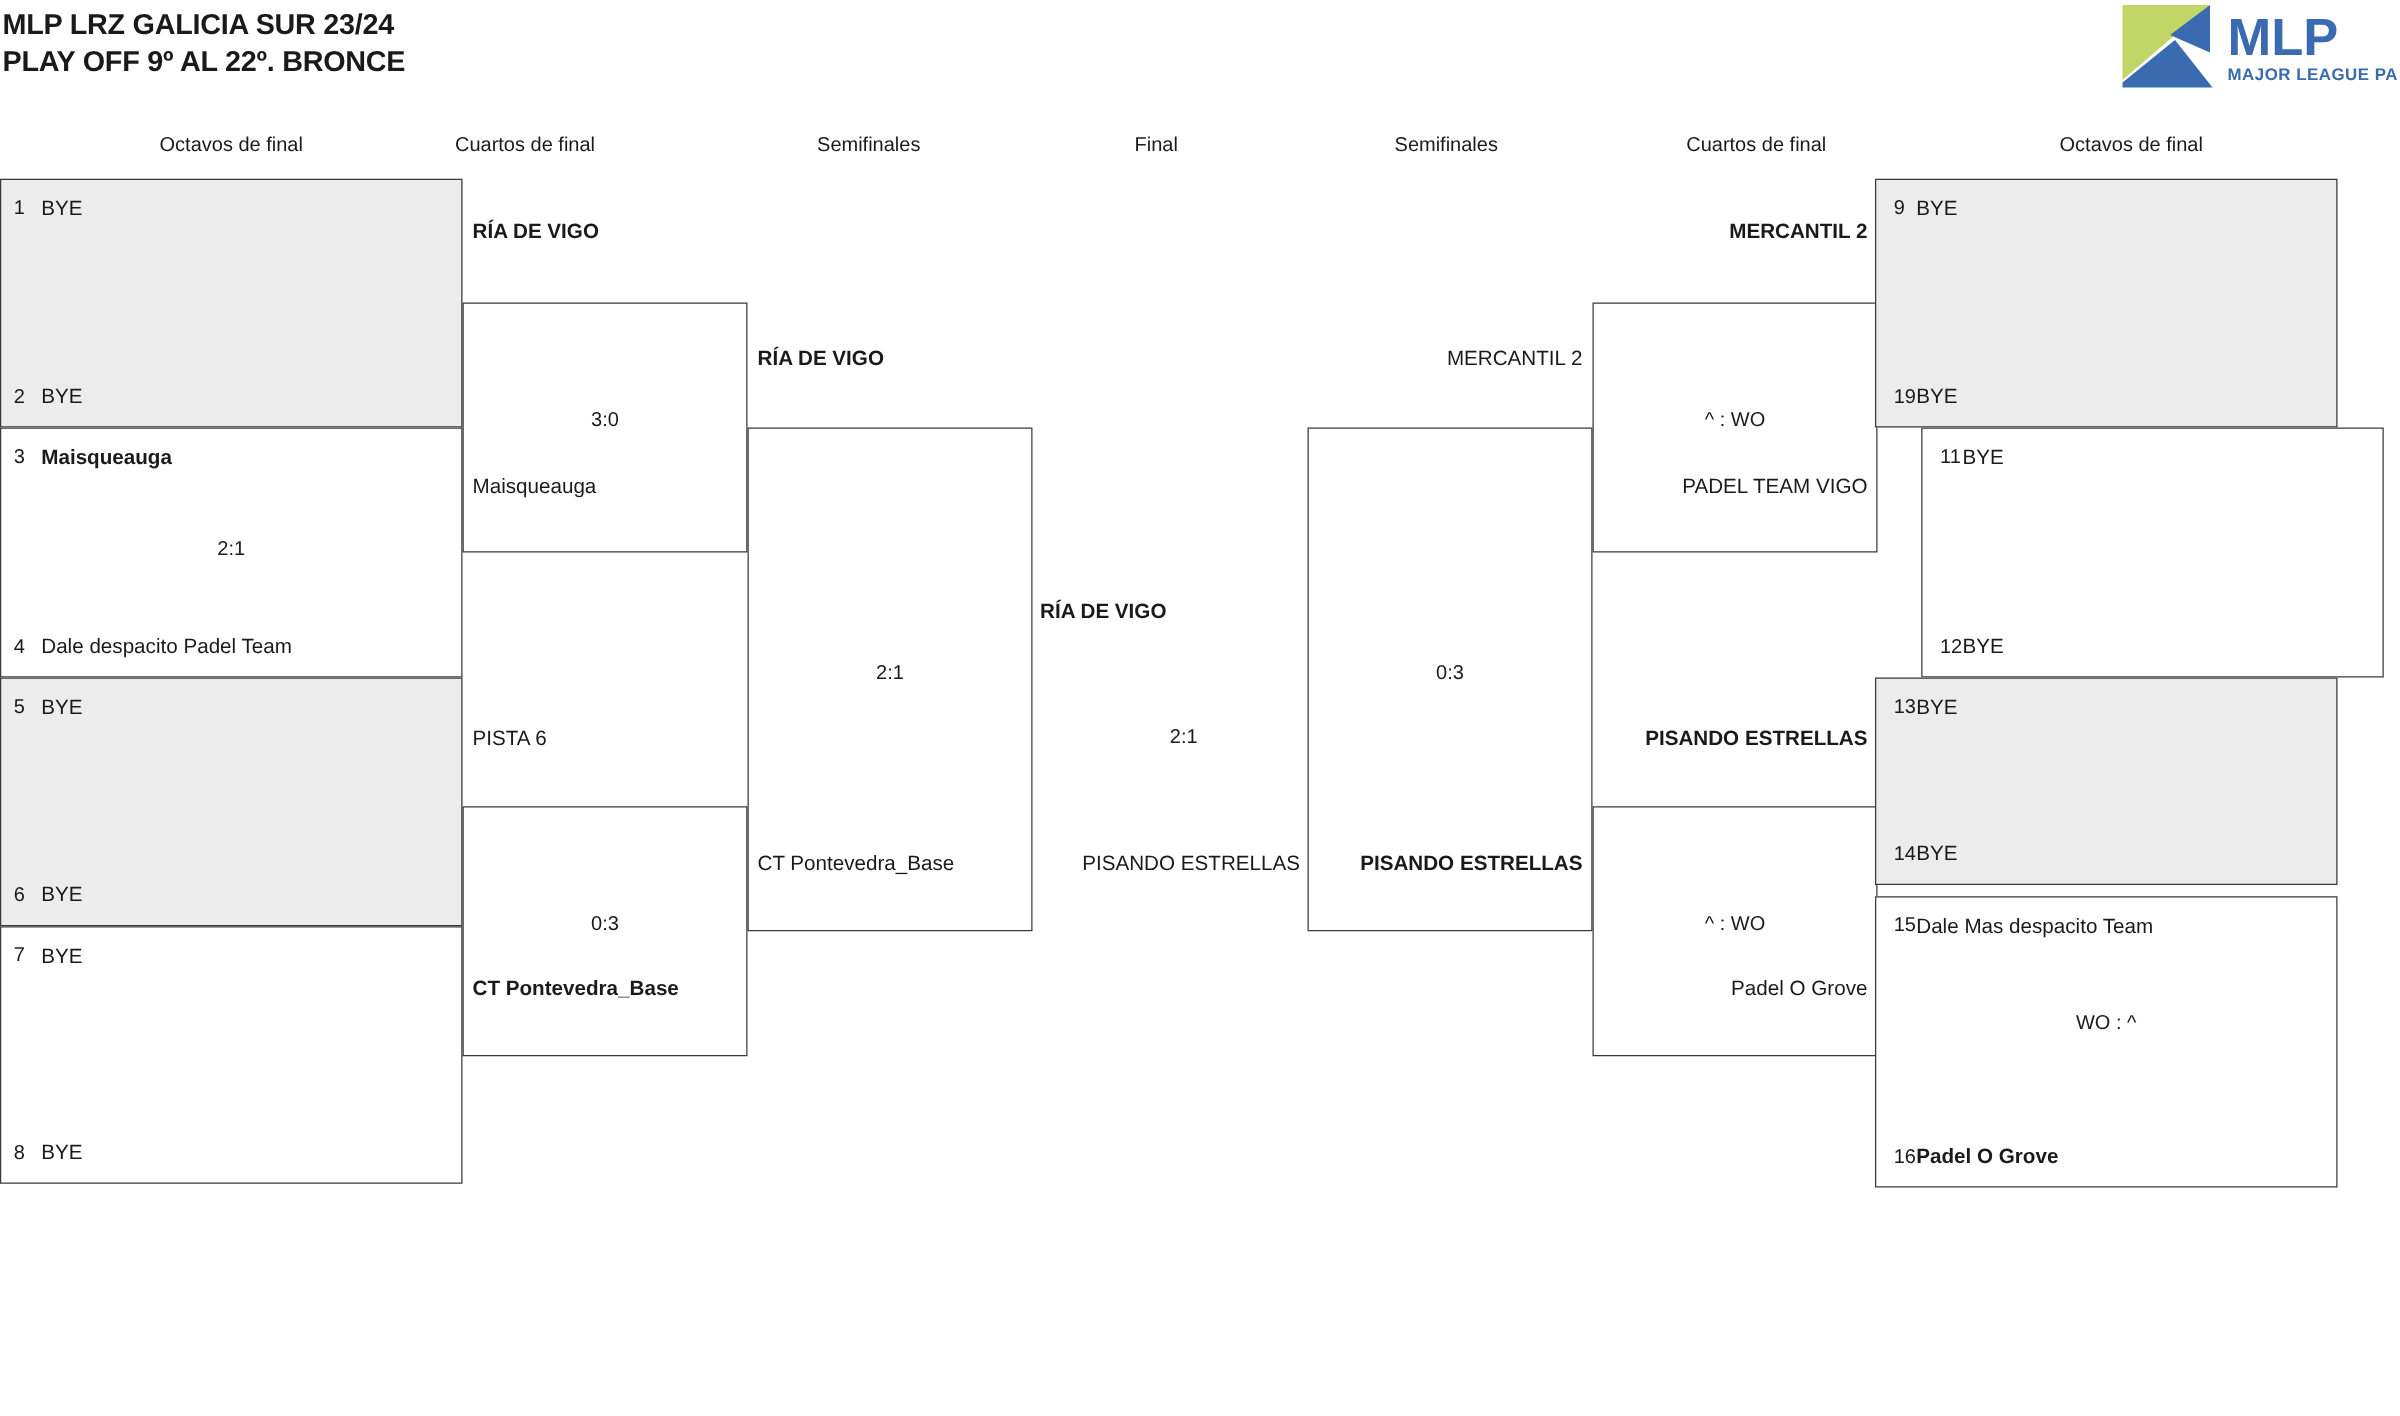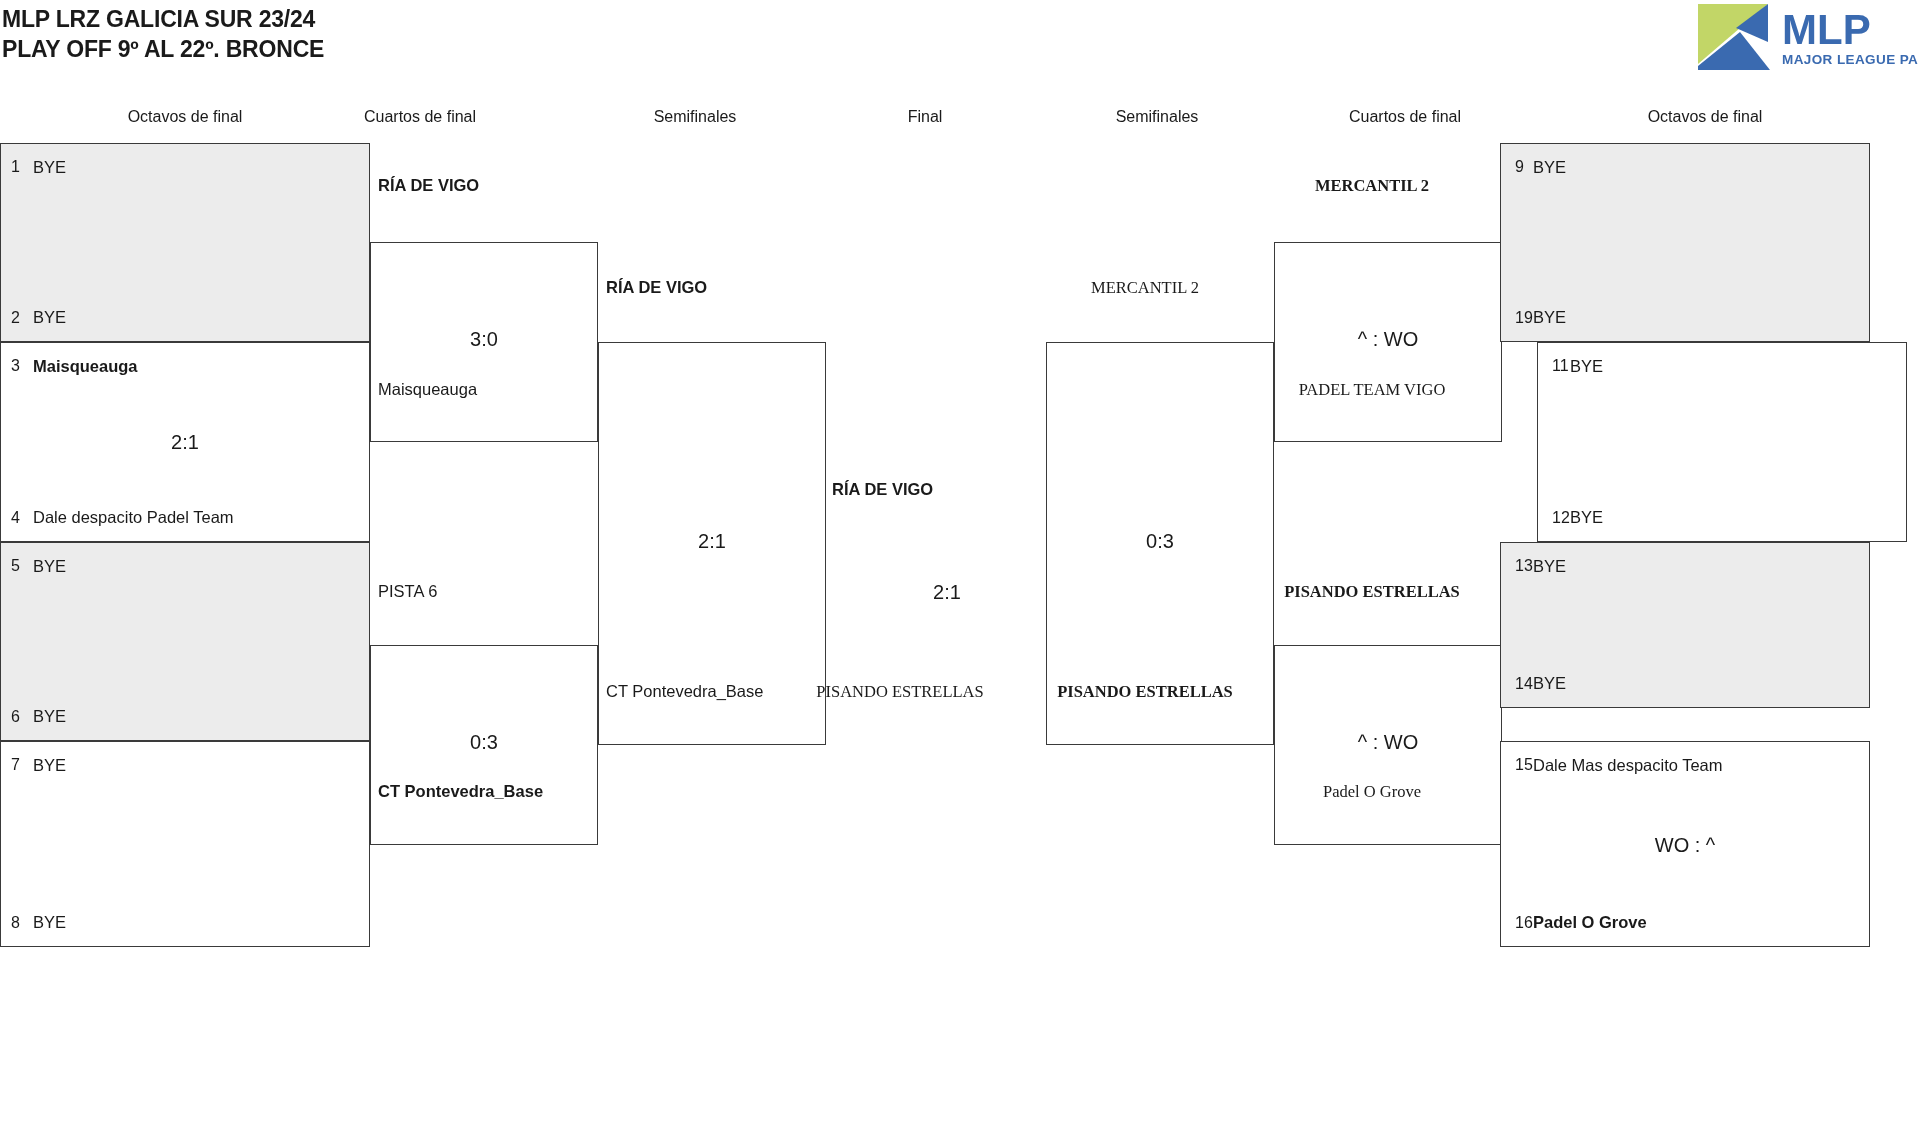--- a/index.html
+++ b/index.html
@@ -45,27 +45,27 @@
   .seed .t2 { bottom: 14px; }
   .bold { font-weight: bold; text-align: right; }
 
   
   .mbox {
     position: absolute;
     border: 1px solid #3a3a3a;
     background: transparent;
   }
   .score {
-    position: absolute; font-size: 20px; text-align: center;
+    position: absolute; font-size: 16px; text-align: center;
     white-space: nowrap;
   }
   .lbl {
     position: absolute; font-size: 16.5px; white-space: nowrap;
   }
-  .lbl.r { text-align: center; font-family: Liberation Serif, serif; }
+  .lbl.r { text-align: right; }
 </style>
 </head>
 <body>
 
 <div id="root">
 
   <div class="title">MLP LRZ GALICIA SUR 23/24
 PLAY OFF 9º AL 22º. BRONCE</div>
 
   <div class="logo">
@@ -175,21 +175,21 @@
   </div>
 
   <div class="seed shaded right" style="left:1500px;top:542px;width:370px;height:166px">
     <span class="num t1">13</span>
     <span class="nm t1">BYE</span>
     <span class="num t2">14</span>
     <span class="nm t2">BYE</span>
     <span class="score" style="left:0;right:0;top:88px"></span>
   </div>
 
-  <div class="seed right" style="left:1500px;top:741px;width:370px;height:206px">
+  <div class="seed right" style="left:1500px;top:717px;width:370px;height:233px">
     <span class="num t1">15</span>
     <span class="nm t1">Dale Mas despacito Team</span>
     <span class="num t2">16</span>
     <span class="nm t2 bold">Padel O Grove</span>
     <span class="score" style="left:0;right:0;top:92px">WO : ^</span>
   </div>
 
 </div>
 
 </body></html>

